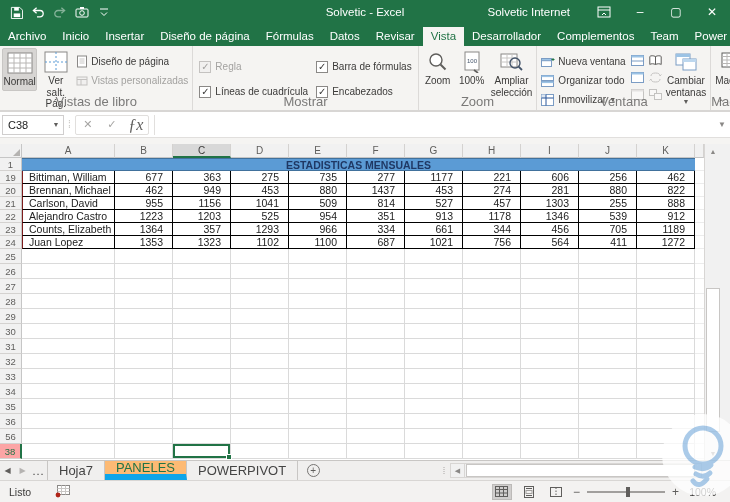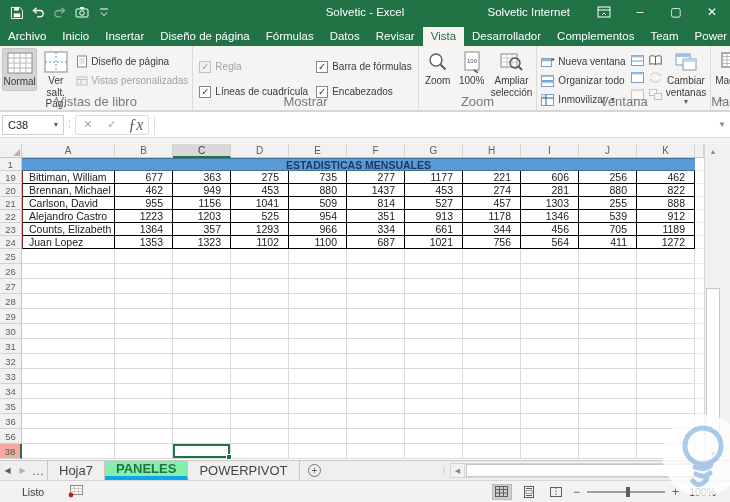--- a/index.html
+++ b/index.html
@@ -85,33 +85,33 @@
 .varrow{height:14px;display:flex;align-items:center;justify-content:center;color:#8a8886;font-size:7px}
 .vtrack{flex:1;position:relative}
 .vthumb{position:absolute;left:1px;right:1px;top:45%;height:50%;background:#fff;border:1px solid #c8c6c4}
 
 
 .tabrow{height:20px;background:#f0efee;display:flex;align-items:stretch;border-top:1px solid #c8c6c4}
 .navarrow{width:15px;display:flex;align-items:center;justify-content:center;color:#605e5c;font-size:8px}
 .navarrow.dis{color:#b5b3b1}
 .ellip{width:18px;display:flex;align-items:center;justify-content:center;color:#3b3a39;font-size:11px;letter-spacing:1px;border-right:1px solid #c8c6c4}
 .stab{padding:0 11px;display:flex;align-items:center;font-size:13px;color:#444;border-right:1px solid #c8c6c4;white-space:nowrap}
-.stab.active{background:#86efac;color:#217346;font-weight:bold;border-bottom:4px solid #0ea5e9}
+.stab.active{background:#fdba74;color:#217346;font-weight:normal;border-bottom:6px solid #0ea5e9}
 .addsheet{width:30px;display:flex;align-items:center;justify-content:center}
 .plus-circle{width:13px;height:13px;border:1px solid #767472;border-radius:50%;display:flex;align-items:center;justify-content:center;font-size:10px;color:#605e5c;line-height:0}
 .tab-spacer{flex:1}
 .splitdots{width:12px;color:#a19f9d;display:flex;align-items:center;justify-content:center;font-size:9px}
 .hscroll{width:252px;display:flex;align-items:center;margin-right:28px}
 .harrow{width:15px;height:15px;background:#f1f1f1;display:flex;align-items:center;justify-content:center;color:#8a8886;font-size:7px;border:1px solid #d8d6d4}
 .htrack{flex:1;height:15px;background:#f1f1f1;border:1px solid #d8d6d4;border-left:none;position:relative}
 .hthumb{position:absolute;top:0;bottom:0;left:1px;width:97%;background:#fff;border:1px solid #c8c6c4}
 
 
 .statusbar{height:22px;background:#f3f2f1;border-top:1px solid #d8d6d4;display:flex;align-items:center;font-size:10.5px;color:#3b3a39}
-.mode{padding-left:22px;margin-right:24px}
+.mode{padding-left:9px;margin-right:24px}
 .sb-right{margin-left:auto;display:flex;align-items:center;gap:7px;padding-right:14px}
 .viewbtn{width:20px;height:16px;display:flex;align-items:center;justify-content:center}
 .viewbtn.selected{background:#d0cecd;border:1px solid #bcbab8}
 .ztrack{width:78px;height:2px;background:#a19f9d;position:relative}
 .zthumb{position:absolute;left:50%;top:-4px;width:4px;height:10px;background:#605e5c}
 .zsign{color:#5f5e5c;font-size:12px;line-height:1}
 .zoomtext{width:30px;text-align:right}
 
 .watermark{position:absolute;right:-16px;bottom:4px;width:86px;height:86px;z-index:6;opacity:.85}
 </style>

